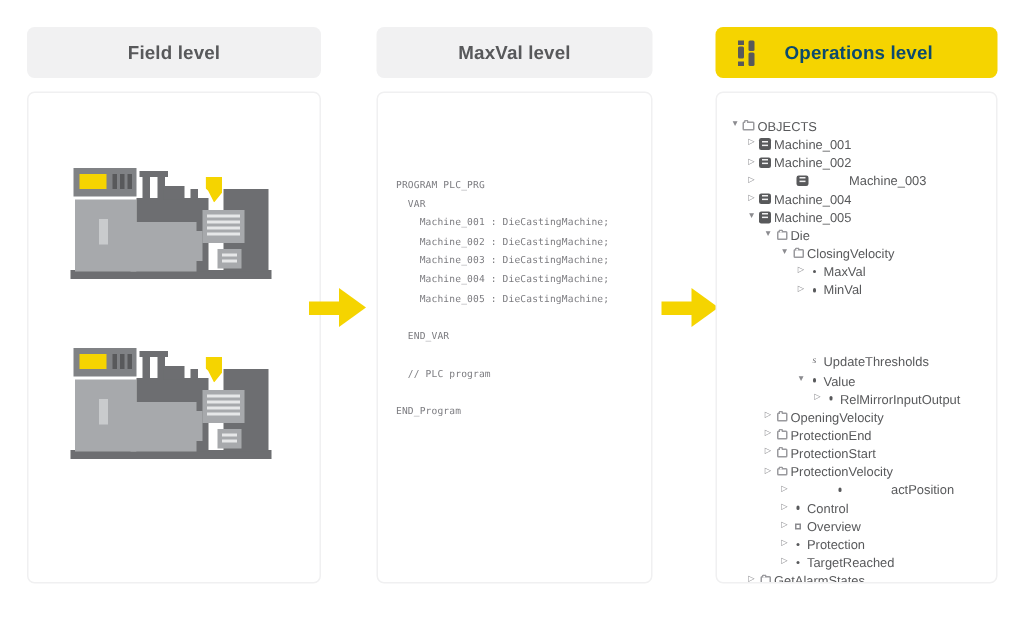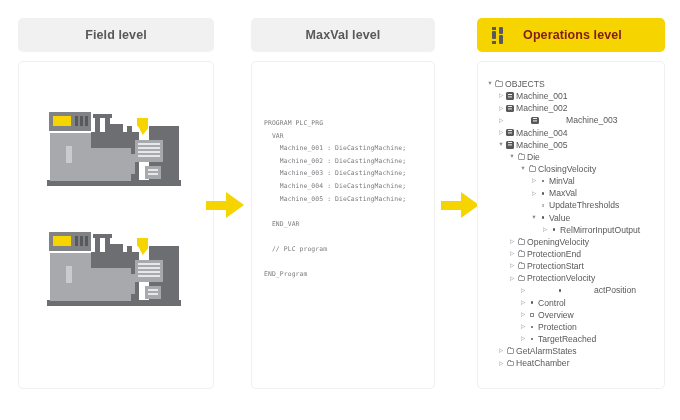--- a/index.html
+++ b/index.html
@@ -32,21 +32,21 @@
     font-size: 12.5px;
     font-weight: bold;
     display: flex;
     align-items: center;
     justify-content: center;
     letter-spacing: 0.1px;
     box-sizing: border-box;
   }
   .panel-header.accent {
     background: #f5d400;
-    color: #7f1d1d;
+    color: #0c4a6e;
     justify-content: flex-start;
     padding-left: 14px;
   }
   .panel-header.accent .hdr-title {
     flex: 1;
     text-align: center;
     padding-right: 26px;
   }
   .panel-body {
     margin-top: 9px;
@@ -396,30 +396,30 @@
             <span class="ticon">
               <span class="ic-folder-sm"></span>
             </span>
             <span class="tlabel">ClosingVelocity</span>
           </div>
           <div class="trow" style="padding-left: 44px;">
             <span class="twist">▷</span>
             <span class="ticon">
               <span class="ic-dot"></span>
             </span>
+            <span class="tlabel">MaxVal</span>
+          </div>
+          <div class="trow" style="padding-left: 44px;">
+            <span class="twist">▷</span>
+            <span class="ticon">
+              <span class="ic-dot"></span>
+            </span>
             <span class="tlabel">MinVal</span>
           </div>
-          <div class="trow" style="padding-left: 44px;">
-            <span class="twist">▷</span>
-            <span class="ticon">
-              <span class="ic-dot"></span>
-            </span>
-            <span class="tlabel">MaxVal</span>
-          </div>
-          <div class="trow" style="padding-left: 44px;">
+          <div class="trow" style="padding-left: 44px; margin-top: 36px;">
             <span class="twist none"></span>
             <span class="ticon">
               <span class="ic-fn">s</span>
             </span>
             <span class="tlabel">UpdateThresholds</span>
           </div>
           <div class="trow" style="padding-left: 44px;">
             <span class="twist">▼</span>
             <span class="ticon">
               <span class="ic-dot"></span>

